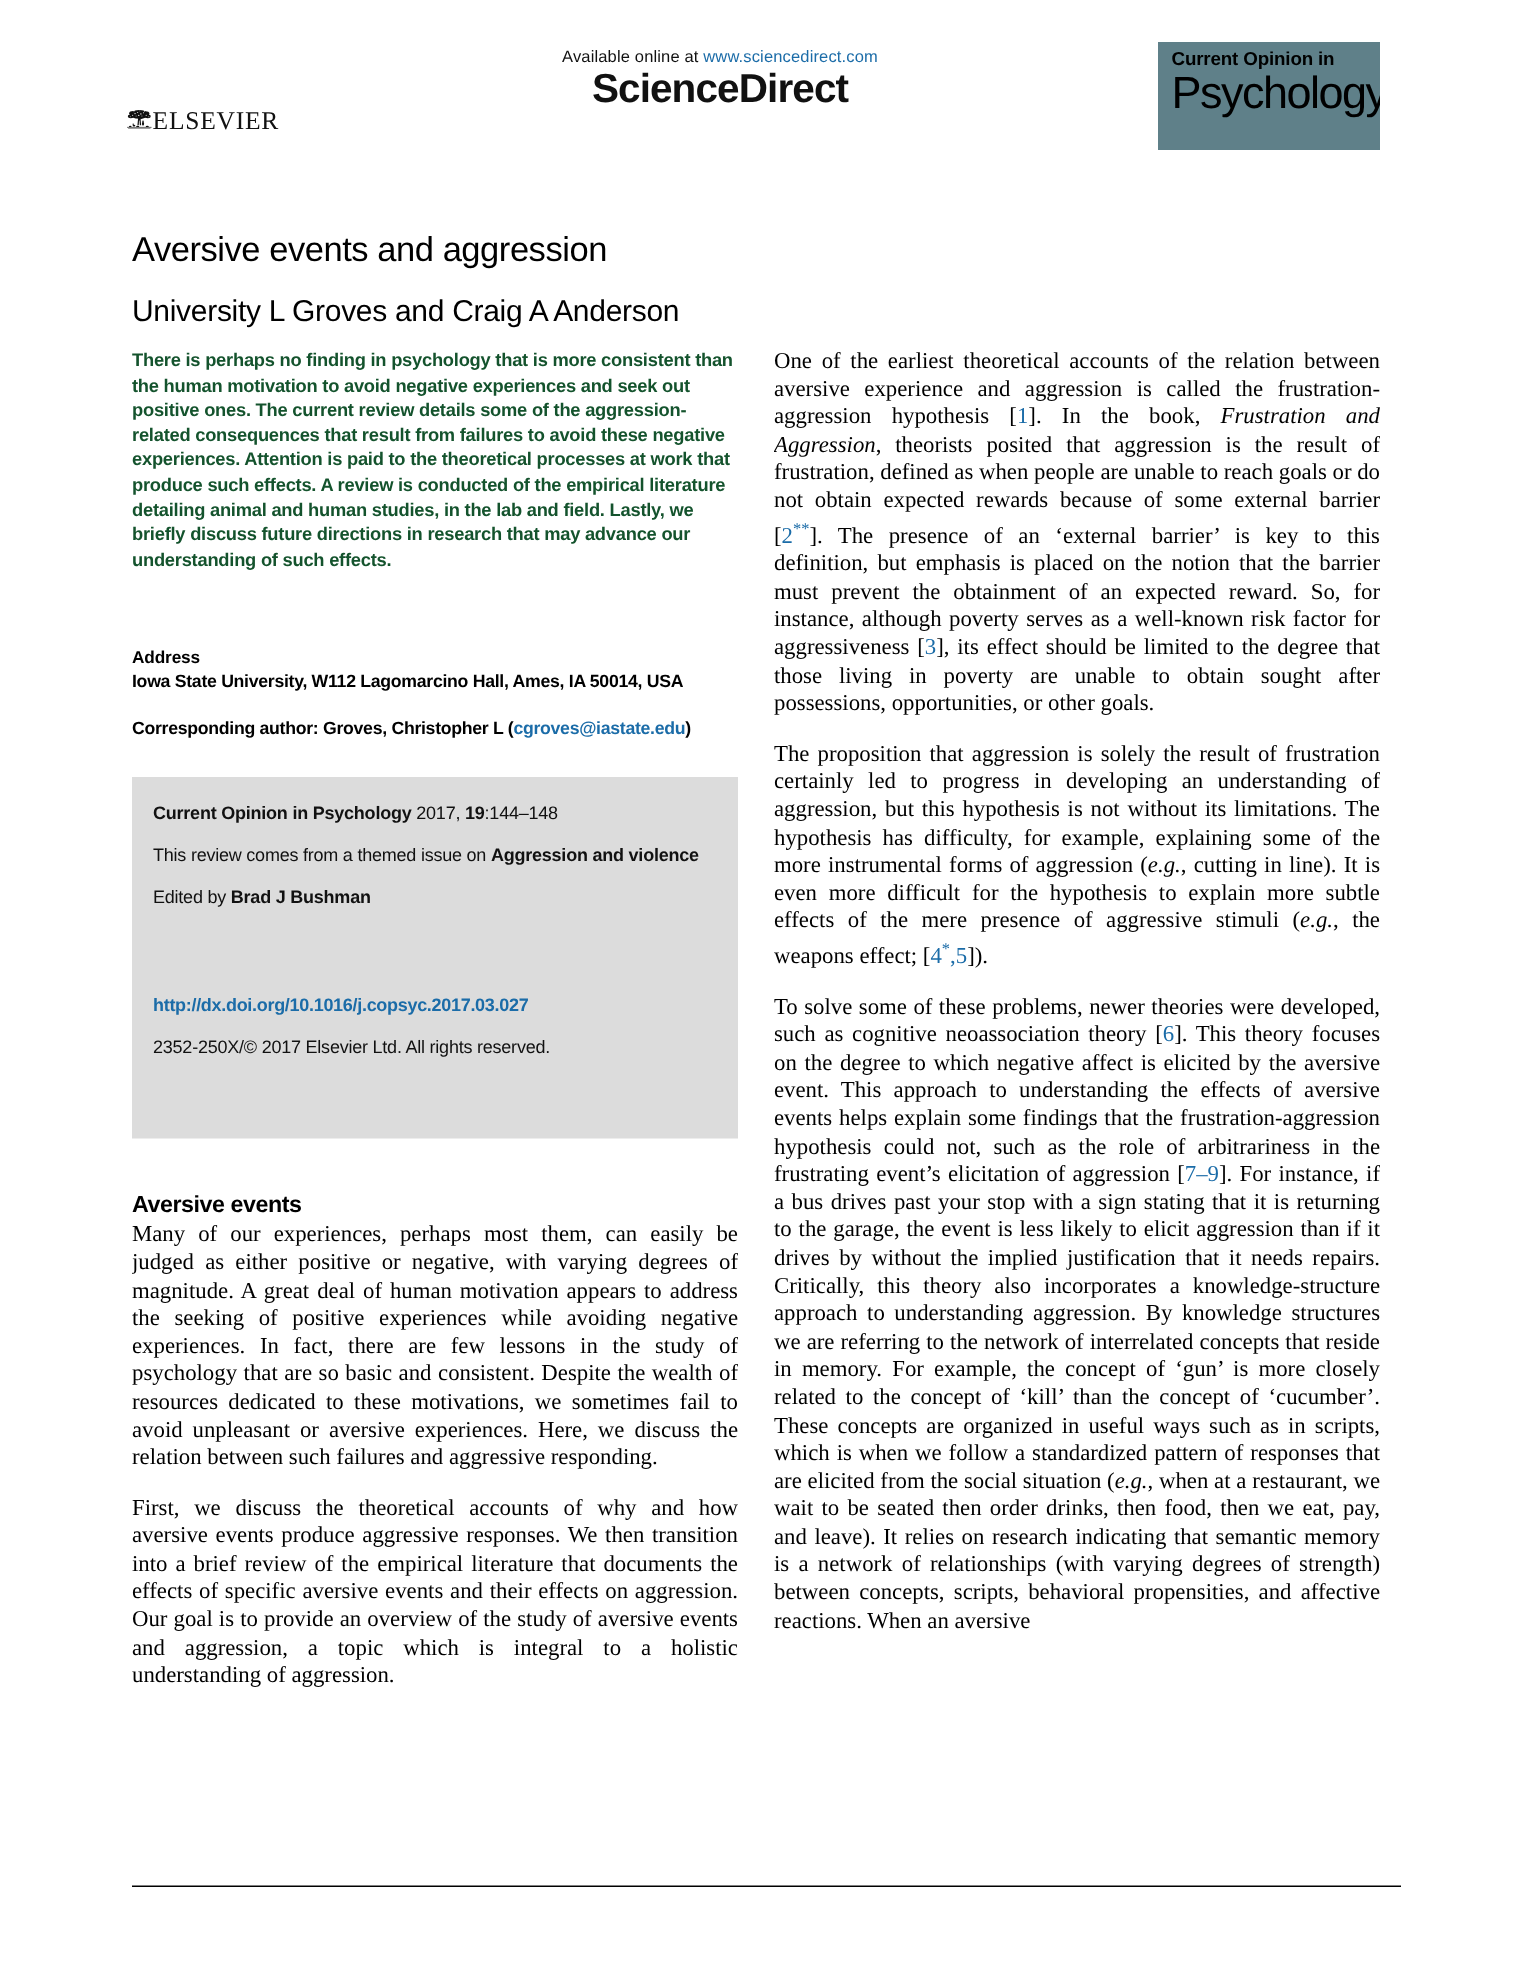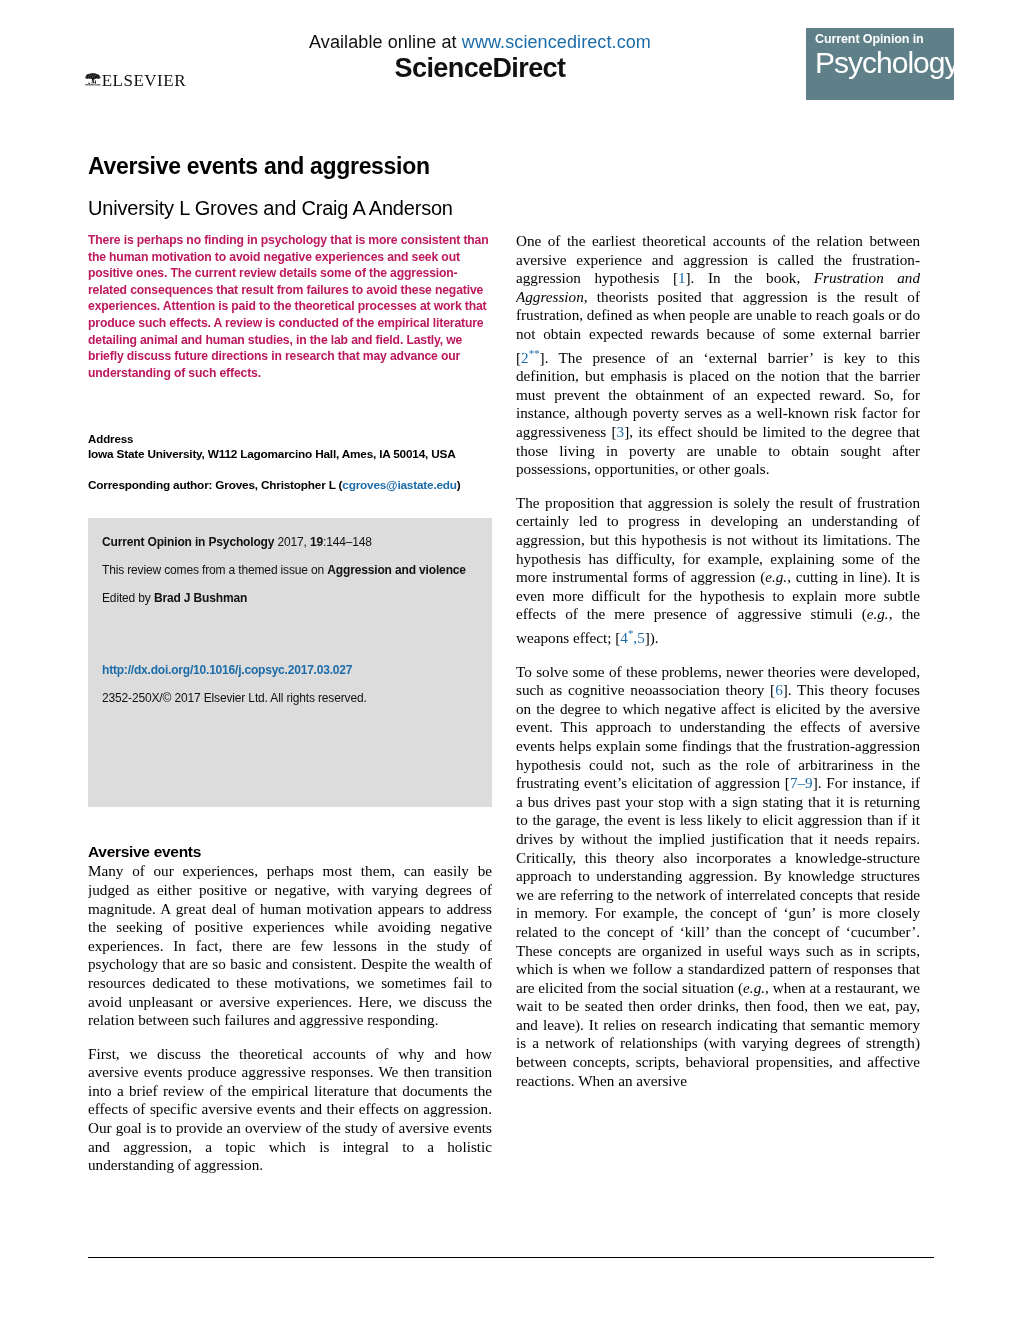--- a/index.html
+++ b/index.html
@@ -29,72 +29,71 @@
     font-size:17px; letter-spacing:0.5px; line-height:1;
     margin-top:1px; color:#111;
   }
 
   .sd-block {
     position:absolute; left:210px; top:32px; width:540px;
     text-align:center;
   }
   .avail-line {
     font-family:"Liberation Sans", sans-serif;
-    font-size:18px; color:#111; letter-spacing:0.1px;
+    font-size:11px; color:#111; letter-spacing:0.1px;
   }
   .avail-line .url { color:#1b6ca8; }
   .sd-word {
     font-family:"Liberation Sans", sans-serif;
     font-weight:bold; font-size:27px; letter-spacing:-0.6px; color:#111;
   }
 
   .journal-logo {
     position:absolute; left:772px; top:28px;
     width:148px; height:72px;
     background:#5f8089;
     padding:5px 8px 2px 9px;
-    color:#ffffff;
+    color:#000000;
     overflow:hidden;
-    margin-left:34px;
   }
   .jl-top {
     font-family:"Liberation Sans", sans-serif;
     font-weight:bold; font-size:12.5px; line-height:1.1; letter-spacing:-0.1px;
   }
   .jl-main {
     font-family:"Liberation Sans", sans-serif;
     font-size:30px; line-height:1.05; letter-spacing:-1px; margin-top:0px;
   }
 
   
   .title-zone { position:absolute; left:88px; top:138px; width:845px; }
   .art-title {
     font-family:"Liberation Sans", sans-serif;
-    font-weight:bold; font-size:23px; letter-spacing:-0.3px; color:#000;
+    font-weight:normal; font-size:23px; letter-spacing:-0.3px; color:#000;
     line-height:1.2;
   }
   .art-authors {
     font-family:"Liberation Sans", sans-serif;
     font-size:20px; letter-spacing:-0.2px; color:#000; margin-top:3px;
     line-height:1.2;
   }
 
   
   .columns {
     position:absolute; left:88px; top:232px;
     width:846px; height:1015px;
   }
   .col { position:absolute; top:0; width:404px; height:1015px; overflow:hidden; }
   .col-left { left:0; }
   .col-right { left:428px; }
 
   
   .abstract {
     font-family:"Liberation Sans", sans-serif;
-    font-size:12.2px; line-height:16.6px; color:#be185d;
+    font-size:12.2px; line-height:16.6px; color:#14532d;
     font-weight:bold;
     letter-spacing:-0.15px;
     text-align:left;
   }
 
   .addr-head {
     font-family:"Liberation Sans", sans-serif;
     font-weight:bold; font-size:11.5px; margin-top:52px; letter-spacing:-0.1px;
   }
   .addr-line {
@@ -105,21 +104,21 @@
     font-family:"Liberation Sans", sans-serif;
     font-weight:bold; font-size:11.8px; margin-top:17px; letter-spacing:-0.2px;
   }
   .corr-line .email { color:#1b6ca8; }
 
   
   .infobox {
     margin-top:26px;
     background:#dcdcdc;
     width:404px;
-    padding:17px 14px 88px 14px;
+    padding:17px 14px 40px 14px;
     font-family:"Liberation Sans", sans-serif;
     font-size:12px; line-height:1.25; color:#111;
   }
   .infobox .ib-row { margin-bottom:13px; letter-spacing:-0.15px; }
   .infobox b { font-weight:bold; }
   .infobox .ib-gap { height:44px; }
   .infobox .doi { color:#1b6ca8; font-weight:bold; letter-spacing:-0.2px; }
   .infobox .ib-rights { letter-spacing:-0.15px; }
 
   

